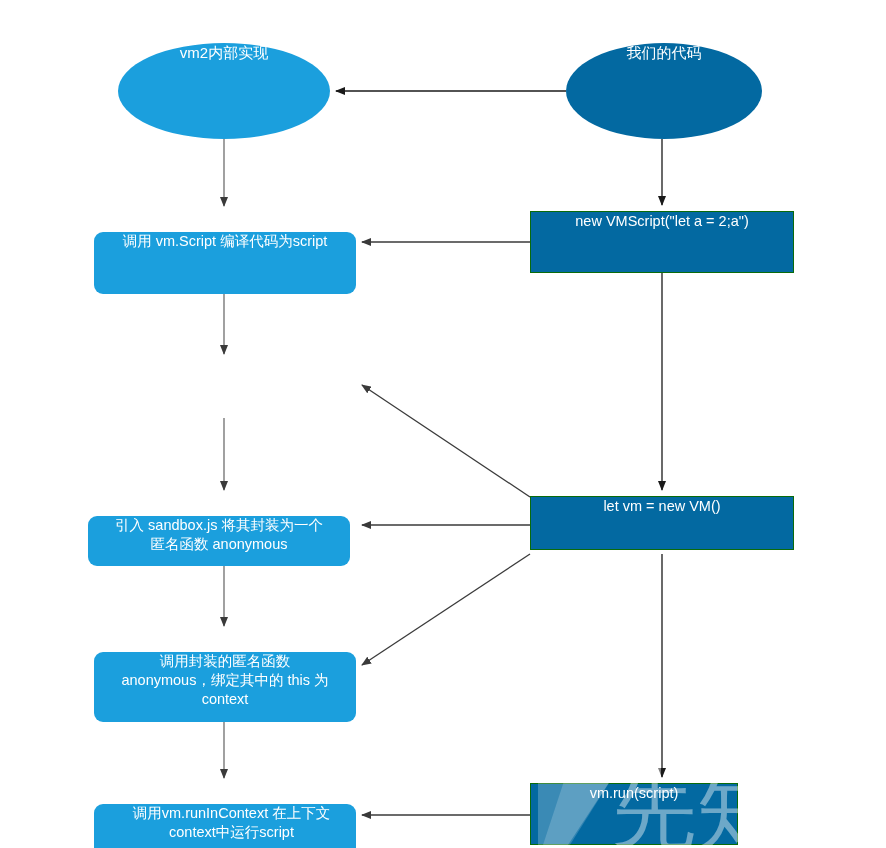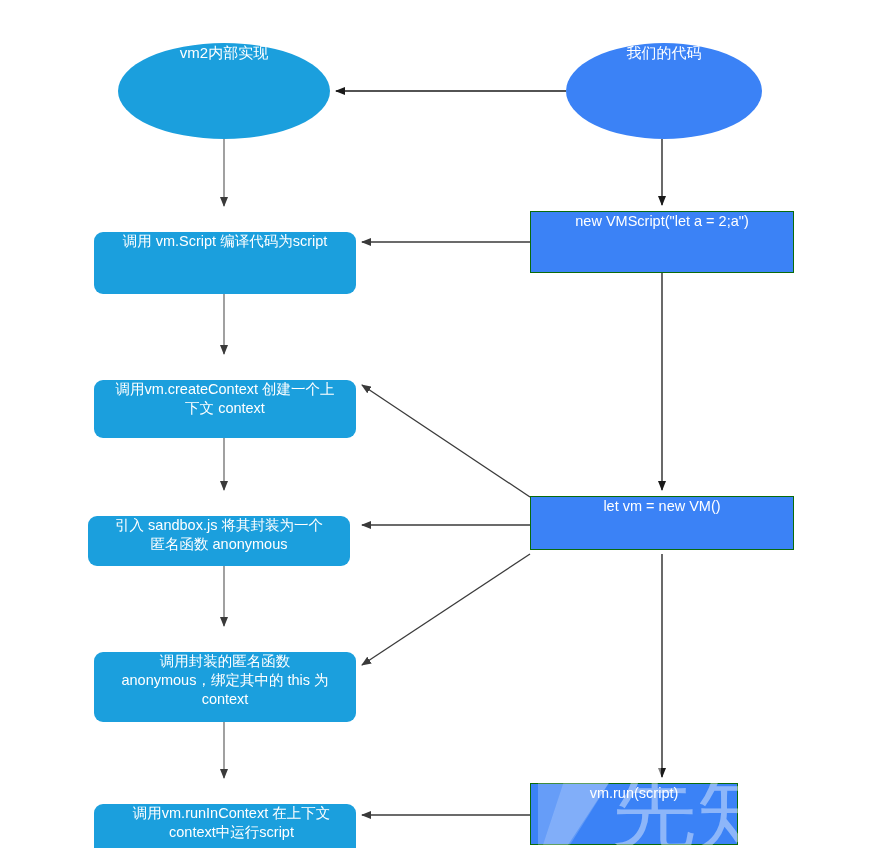--- a/index.html
+++ b/index.html
@@ -61,21 +61,21 @@
     margin-top: 20px;
   }
   .node-rect {
     border-radius: 0;
     font-size: 14.5px;
   }
   .blue-fill {
     background: #1b9fdd;
   }
   .green-fill {
-    background: #3b82f6;
+    background: #0369a1;
     border: 1px solid #0a6b0a;
   }
   .wm-logo {
     position: absolute;
     z-index: 6;
   }
 </style>
 </head>
 <body>
 
@@ -142,24 +142,20 @@
   </div>
 
   <div class="node node-rounded blue-fill" style="left:94px; top:212px; width:262px; height:62px;">
     <span class="node-label">调用 vm.Script 编译代码为script</span>
   </div>
 
   <div class="node node-rect green-fill" style="left:530px; top:211px; width:264px; height:62px;">
     <span class="node-label">new VMScript("let a = 2;a")</span>
   </div>
 
-  <div class="node node-rounded blue-fill" style="left:94px; top:360px; width:262px; height:58px;">
-    <span class="node-label">调用vm.createContext 创建一个上
-下文 context</span>
-  </div>
 
   <div class="node node-rounded blue-fill" style="left:88px; top:496px; width:262px; height:50px;">
     <span class="node-label">引入 sandbox.js 将其封装为一个
 匿名函数 anonymous</span>
   </div>
 
   <div class="node node-rect green-fill" style="left:530px; top:496px; width:264px; height:54px;">
     <span class="node-label">let vm = new VM()</span>
   </div>
 

